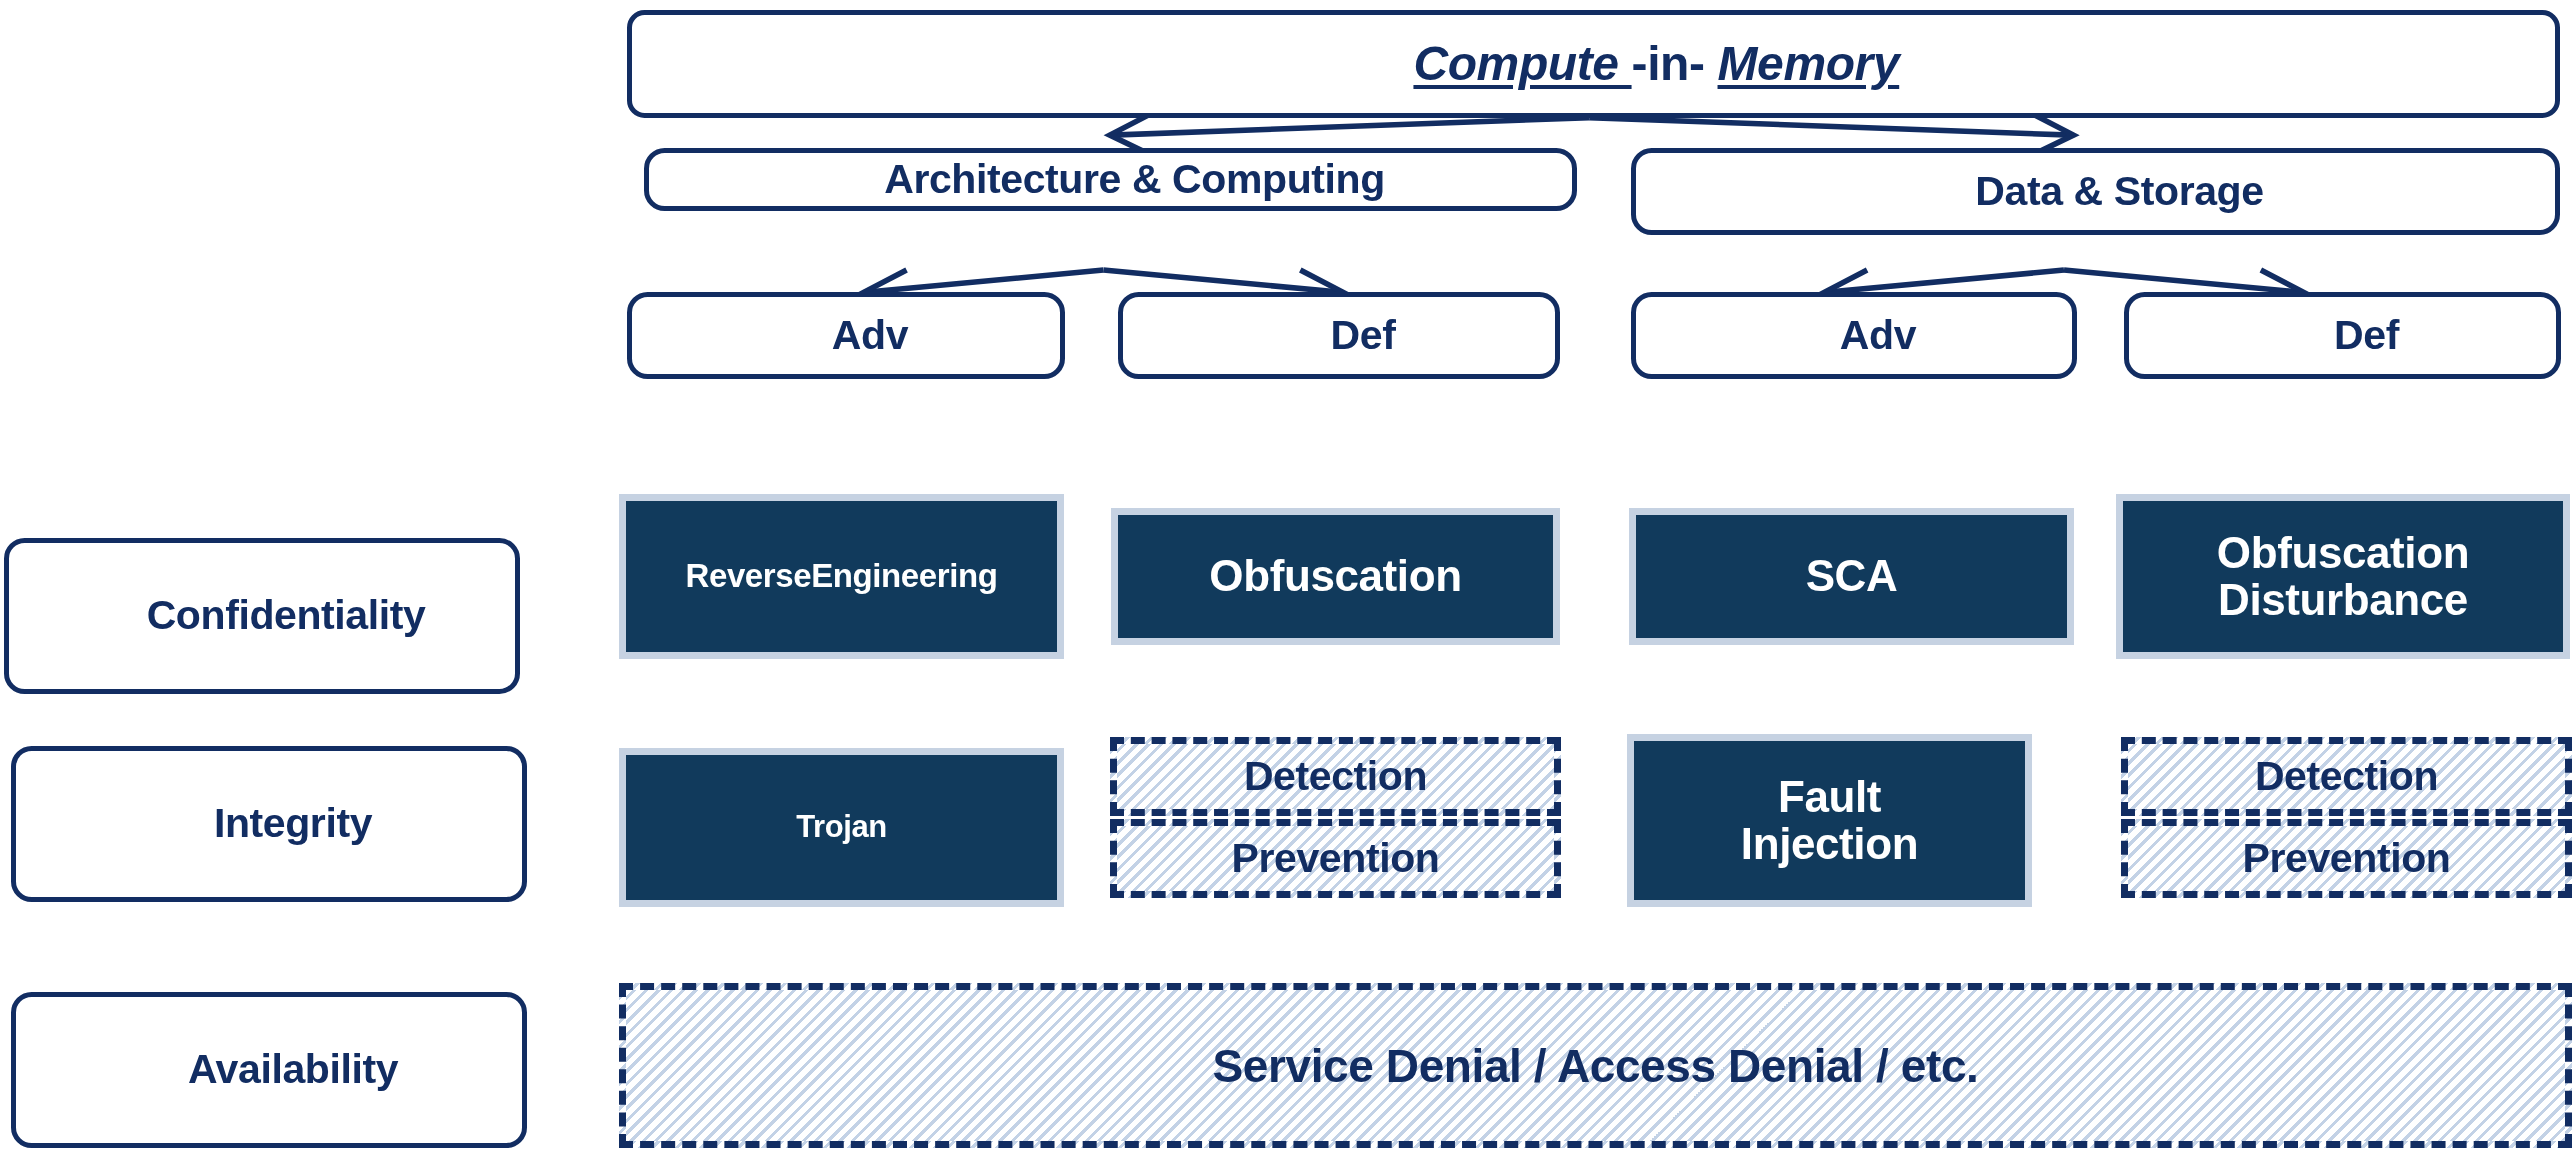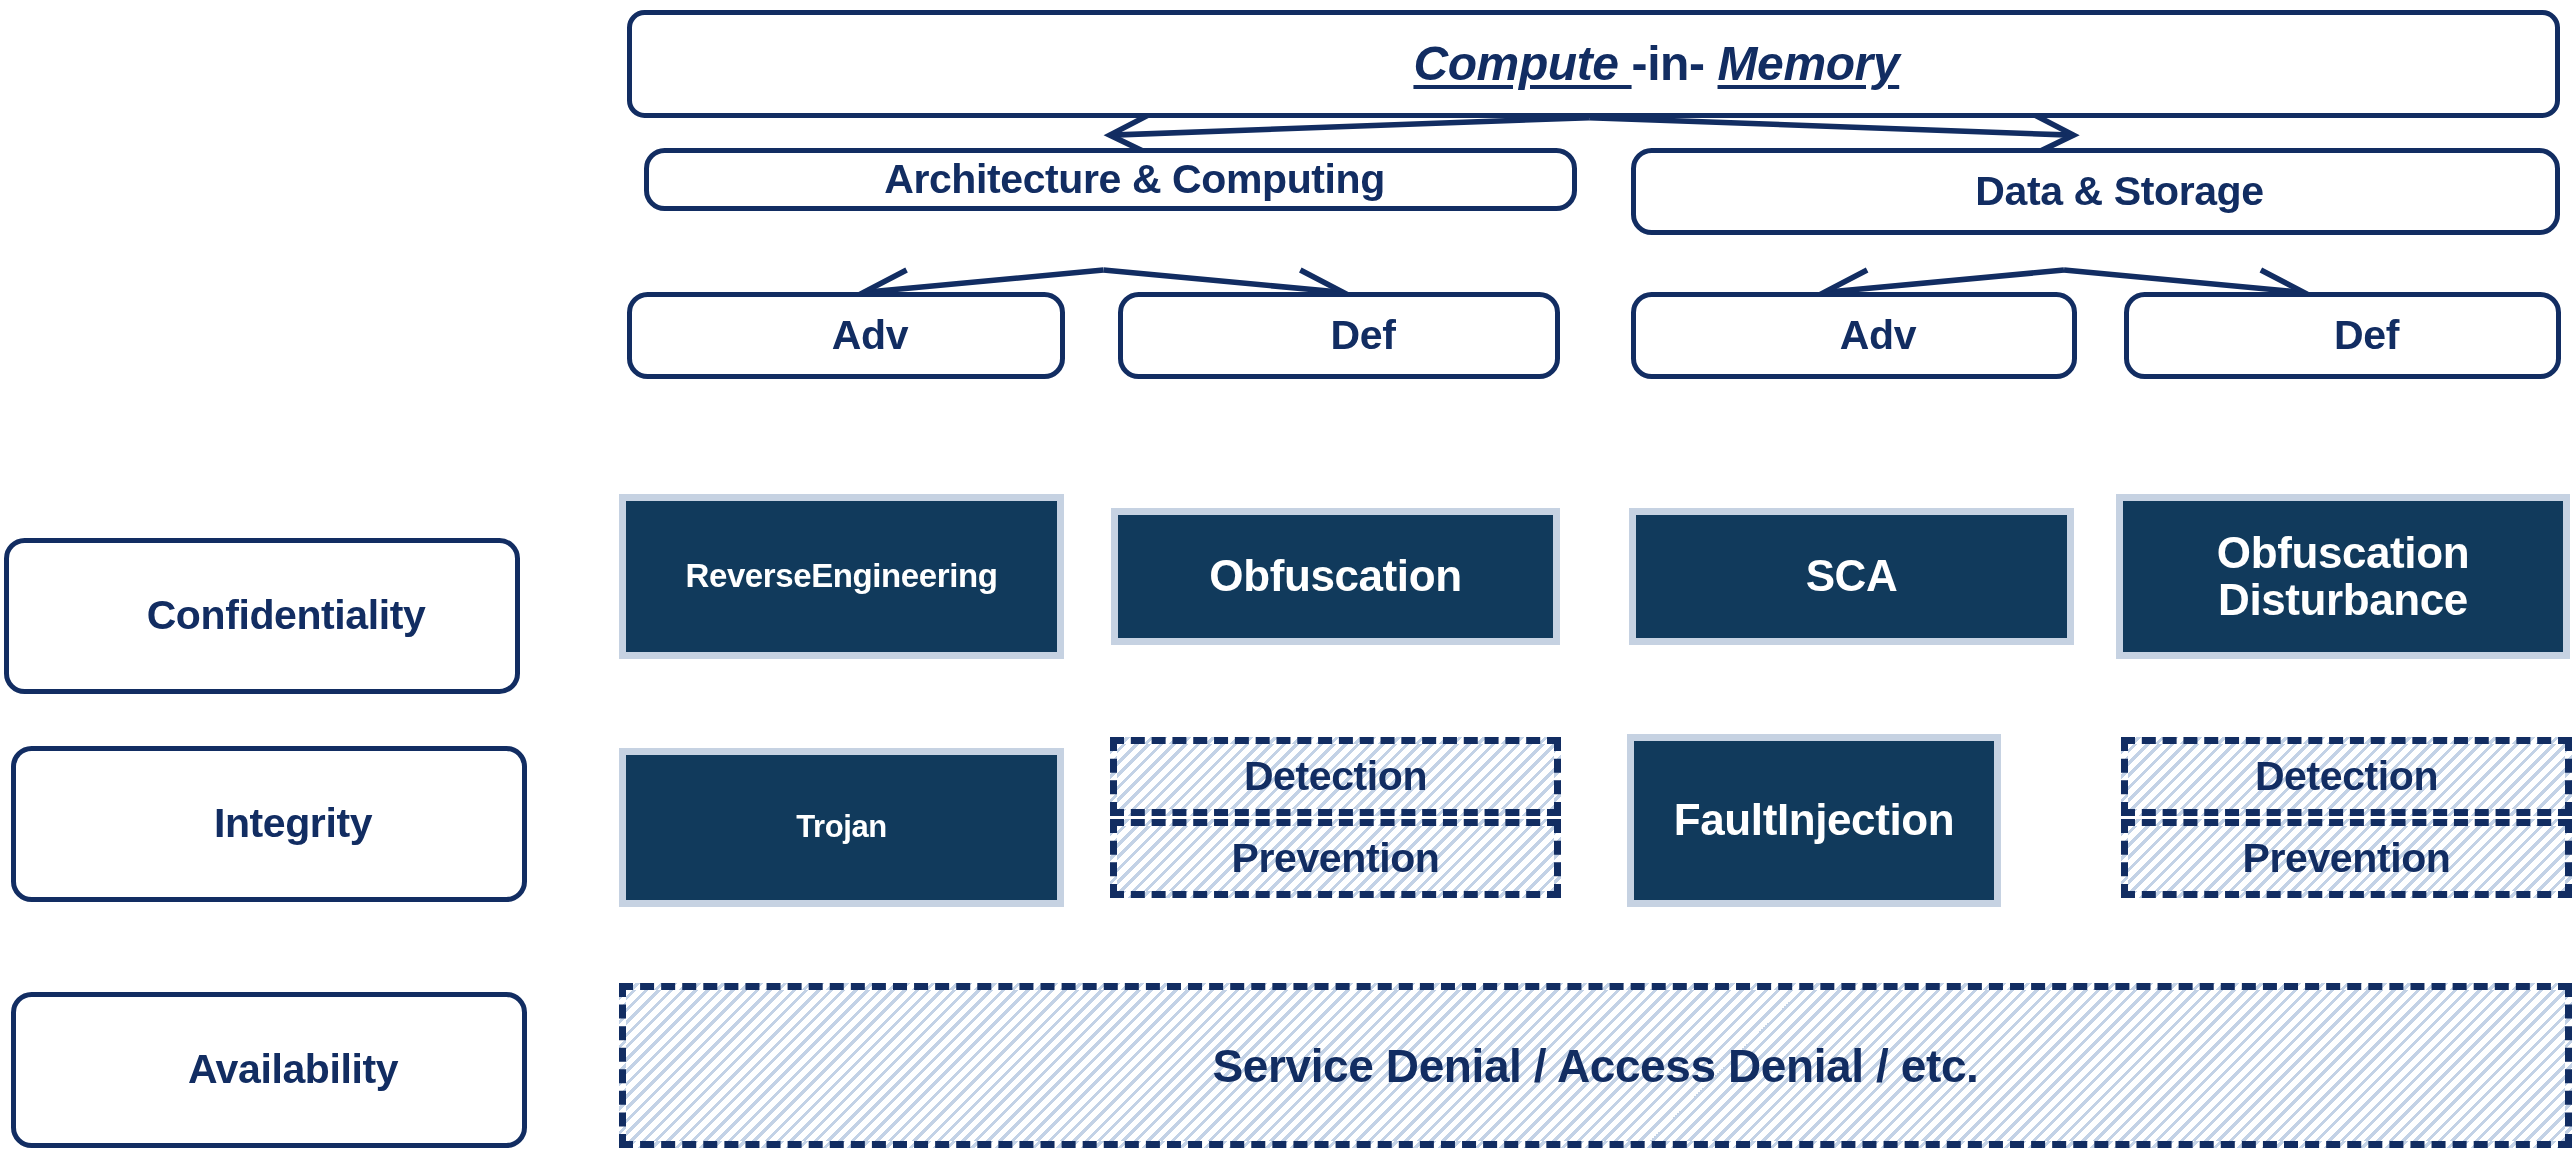--- a/index.html
+++ b/index.html
@@ -139,21 +139,21 @@
     <span class="t">Trojan</span>
   </div>
 
   <div class="node hatch lbl" style="left:1110px;top:737px;width:451px;height:79px;">
     <span>Detection</span>
   </div>
   <div class="node hatch lbl" style="left:1110px;top:819px;width:451px;height:79px;">
     <span>Prevention</span>
   </div>
 
-  <div class="node dark" style="left:1627px;top:734px;width:374px;height:173px;font-size:44px;flex-direction:row;">
+  <div class="node dark" style="left:1627px;top:734px;width:405px;height:173px;font-size:44px;flex-direction:column;">
     <span class="t">Fault</span>
     <span class="t">Injection</span>
   </div>
 
   <div class="node hatch lbl" style="left:2121px;top:737px;width:451px;height:79px;">
     <span>Detection</span>
   </div>
   <div class="node hatch lbl" style="left:2121px;top:819px;width:451px;height:79px;">
     <span>Prevention</span>
   </div>

